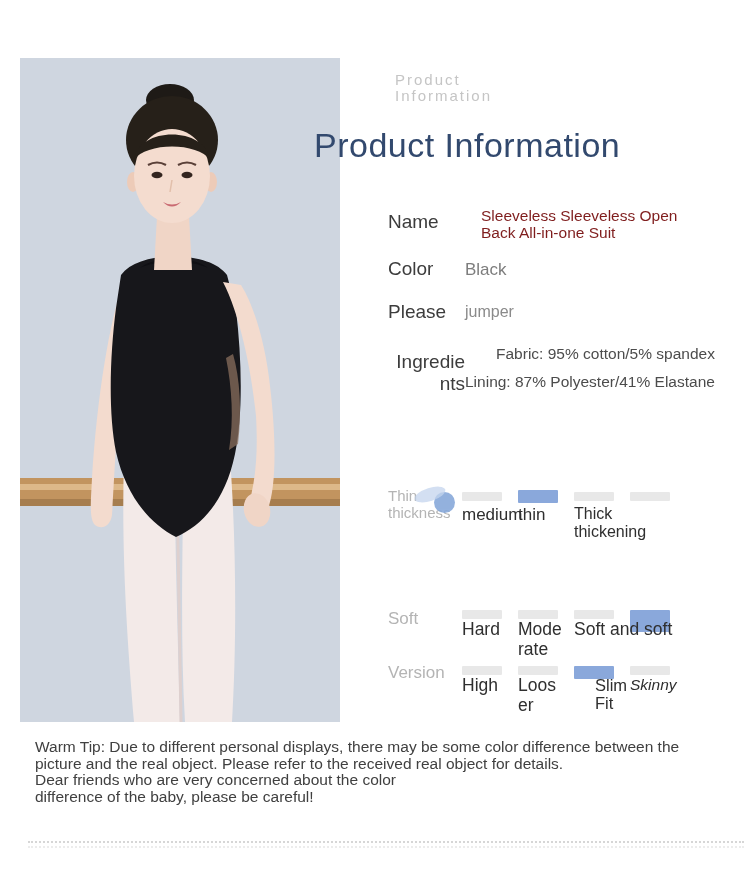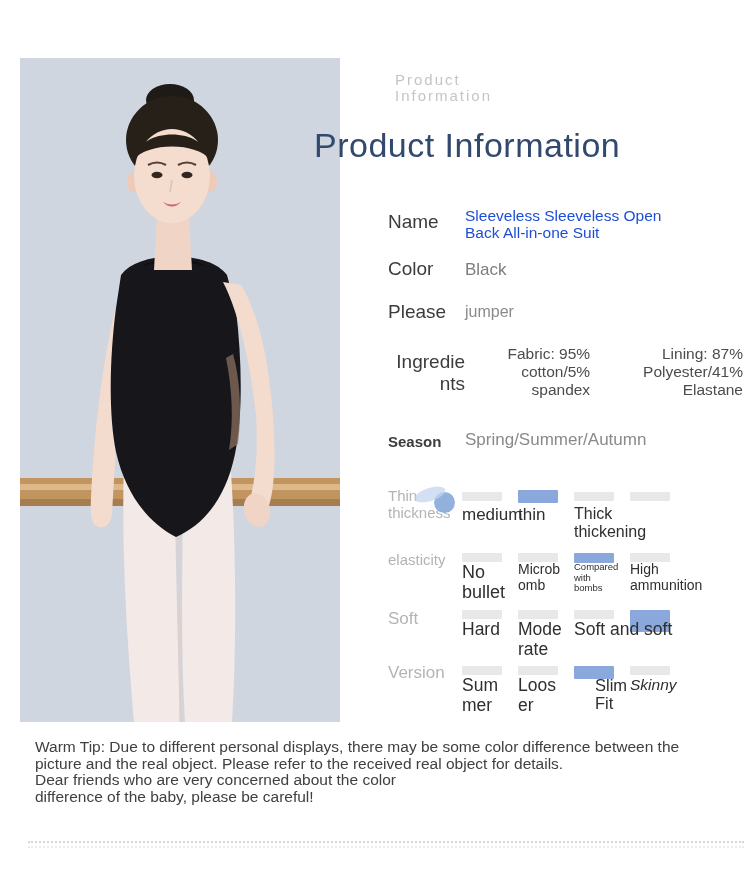--- a/index.html
+++ b/index.html
@@ -17,28 +17,28 @@
   
   .right-col { position:absolute; left:388px; top:0; width:355px; height:740px; }
   .spec-row { position:absolute; left:0; display:flex; }
   .spec-label { width:77px; flex:none; color:#3c3c3c; }
   .lbl-big { font-size:19px; }
   .lbl-wrap { word-break:break-all; line-height:22px; }
   .spec-value { color:#7a7a7a; }
 
   .row-name   { top:205px; }
   .row-name .spec-label { font-size:19px; padding-top:6px; }
-  .row-name .spec-value { font-size:15.5px; line-height:17px; width:222px; color:#1d4ed8; padding-top:2px; }
+  .row-name .spec-value { font-size:15.5px; line-height:17px; width:222px; color:#7f1d1d; padding-top:2px;margin-left:16px; }
   .row-color  { top:258px; }
   .row-color .spec-value { font-size:17px; color:#7d7d7d; padding-top:2px; }
   .row-style  { top:301px; }
   .row-style .spec-value { font-size:16px; color:#8a8a8a; padding-top:2px; }
   .row-ingr   { top:345px;text-align:right; }
   .row-ingr .spec-label { font-size:19px; padding-top:6px; }
-  .ingr-vals { display:flex; flex-direction:row; gap:10px; }
+  .ingr-vals { display:flex; flex-direction:column; gap:10px; }
   .ingr-vals div { font-size:15.5px; color:#4c4c4c; }
   .row-season { top:430px; }
   .row-season .spec-label { font-size:15px; font-weight:600; padding-top:3px; }
   .row-season .spec-value { font-size:17px; color:#8a8a8a; }
 
   
   .scale-row { position:absolute; left:0; width:355px; height:58px; }
   .scale-label { position:absolute; left:0; top:0; width:72px; color:#b4b4b4; font-size:15px; line-height:17px; }
   .lbl-17 { font-size:17px; }
   .blue-dot { position:absolute; left:46px; top:5px; width:21px; height:21px; border-radius:50%;
@@ -161,69 +161,54 @@
     </div>
 
     <div class="spec-row row-ingr">
       <div class="spec-label lbl-big lbl-wrap">Ingredients</div>
       <div class="ingr-vals">
         <div>Fabric: 95% cotton/5% spandex</div>
         <div>Lining: 87% Polyester/41% Elastane</div>
       </div>
     </div>
 
-    <div class="spec-row row-season">
-      <div class="spec-label">Season</div>
-      <div class="spec-value">Spring/Summer/Autumn</div>
-    </div>
 
     <div class="scale-row row-thick">
       <div class="scale-label">Thin thickness</div>
       <span class="blue-dot"></span>
       <div class="bar o1"></div>
       <div class="bar o2 sel"></div>
       <div class="bar o3"></div>
       <div class="bar o4"></div>
       <div class="opt-label o1 nw">medium</div>
       <div class="opt-label o2 nw">thin</div>
       <div class="opt-label o3" style="font-size:16px;">Thick thickening</div>
       <div class="opt-label o4"></div>
     </div>
 
-    <div class="scale-row row-elast">
-      <div class="scale-label">elasticity</div>
-      <div class="bar o1"></div>
-      <div class="bar o2"></div>
-      <div class="bar o3 sel"></div>
-      <div class="bar o4"></div>
-      <div class="opt-label o1 f18">No bullet</div>
-      <div class="opt-label o2 f14 brk">Microbomb</div>
-      <div class="opt-label o3 f9">Compared with bombs</div>
-      <div class="opt-label o4 f14">High ammunition</div>
-    </div>
 
     <div class="scale-row row-soft">
       <div class="scale-label lbl-17">Soft</div>
       <div class="bar o1"></div>
       <div class="bar o2"></div>
       <div class="bar o3"></div>
       <div class="bar o4 sel"></div>
       <div class="opt-label o1 nw">Hard</div>
       <div class="opt-label o2 f13 brk">Moderate</div>
       <div class="opt-label o3 nw">Soft and soft</div>
       <div class="opt-label o4"></div>
     </div>
 
     <div class="scale-row row-vers">
       <div class="scale-label lbl-17">Version</div>
       <div class="bar o1"></div>
       <div class="bar o2"></div>
       <div class="bar o3 sel"></div>
       <div class="bar o4"></div>
-      <div class="opt-label o1 brk w40">Summer</div>
+      <div class="opt-label o1 brk w40">High</div>
       <div class="opt-label o2 brk w40">Looser</div>
       <div class="opt-label o3 f16" style="width:40px;">Slim Fit</div>
       <div class="opt-label o4 f15 nw">Skinny</div>
     </div>
 
   </div>
 
   <div class="warm-tip">
     <div>Warm Tip: Due to different personal displays, there may be some color difference between the</div>
     <div>picture and the real object. Please refer to the received real object for details.</div>

